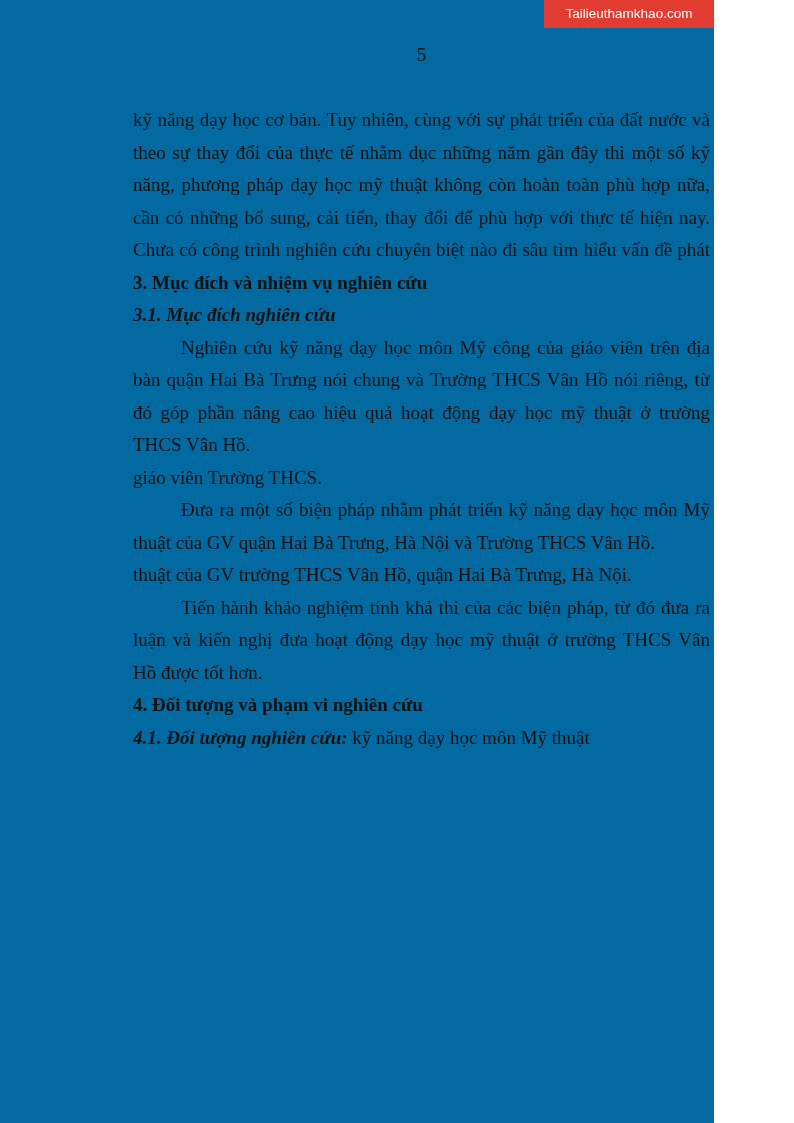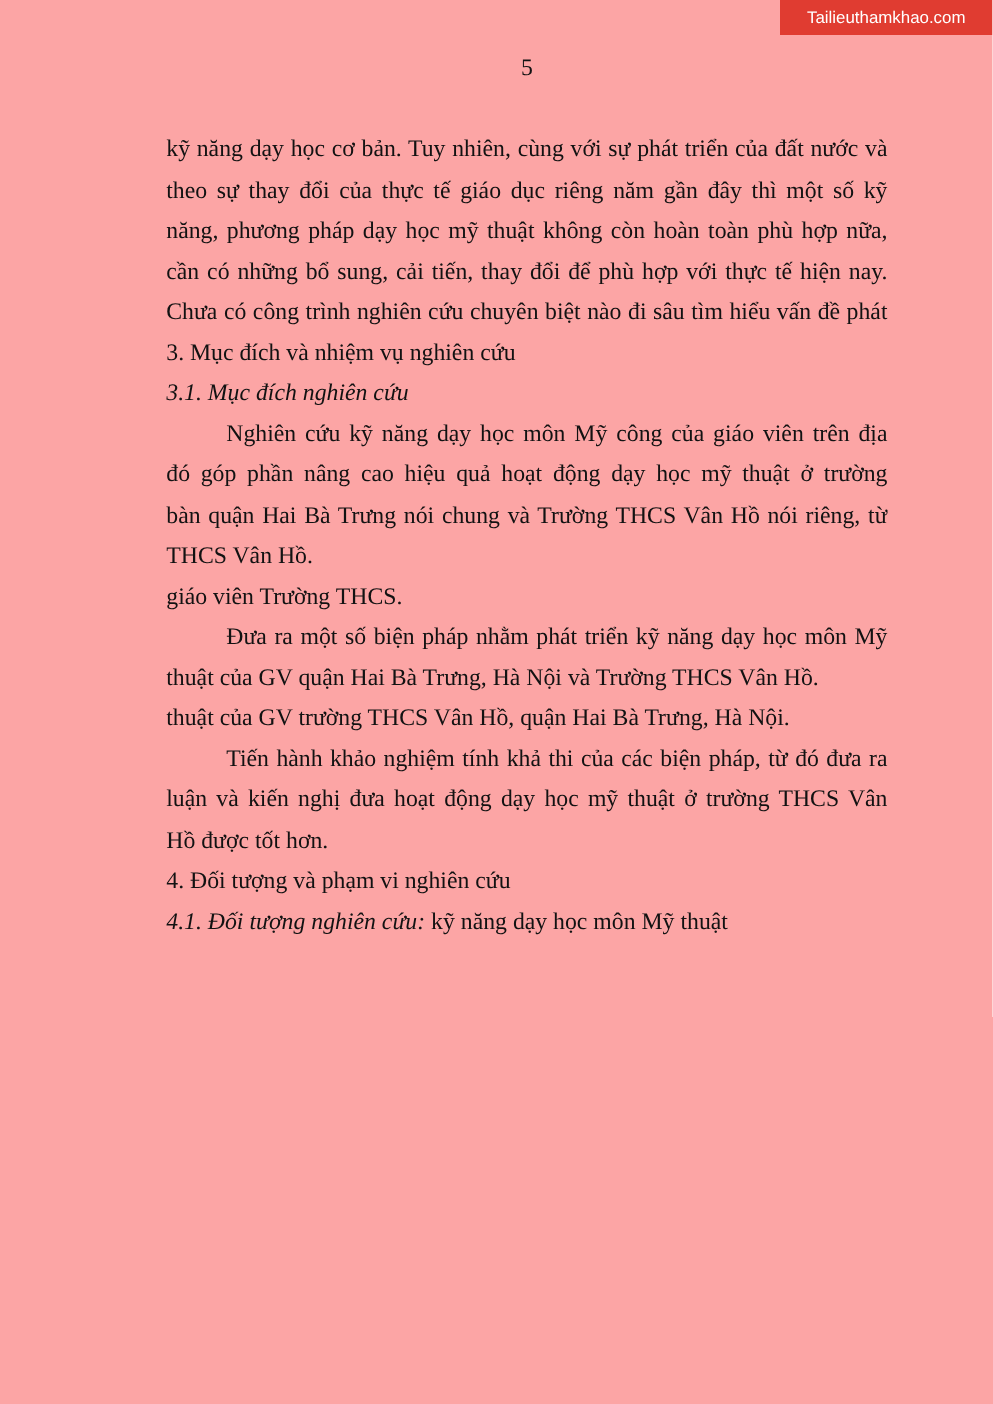--- a/index.html
+++ b/index.html
@@ -1,20 +1,20 @@
 <!DOCTYPE html>
 <html><head>
 <meta charset="utf-8">
 <style>
   html, body { margin: 0; padding: 0; background: #ffffff; }
   .page {
     position: relative;
-    width: 794px;
+    width: 714px;
     height: 1123px;
-    background: #fca5a5;
+    background: #0369a1;
     overflow: hidden;
     font-family: "Liberation Serif", "DejaVu Serif", serif;
     color: #121212;
   }
   .watermark {
     position: absolute;
     top: 0;
     right: 0;
     width: 170px;
     height: 28px;
@@ -41,46 +41,46 @@
     font-size: 19px;
   }
   .ln {
     height: 32.5px;
     line-height: 32.5px;
     overflow: hidden;
   }
   .j { text-align: justify; text-align-last: justify; }
   .l { text-align: left; }
   .ind { text-indent: 48px; }
-  .b { font-weight: normal; }
-  .bi { font-weight: normal; font-style: italic; }
+  .b { font-weight: bold; }
+  .bi { font-weight: bold; font-style: italic; }
 </style>
 </head>
 <body>
 
 <div class="page">
 
   <div class="watermark">Tailieuthamkhao.com</div>
 
   <div class="page-number">5</div>
 
   <div class="content">
 
     <div class="ln j">kỹ năng dạy học cơ bản. Tuy nhiên, cùng với sự phát triển của đất nước và</div>
-    <div class="ln j">theo sự thay đổi của thực tế giáo dục riêng năm gần đây thì một số kỹ</div>
+    <div class="ln j">theo sự thay đổi của thực tế nhằm dục những năm gần đây thì một số kỹ</div>
     <div class="ln j">năng, phương pháp dạy học mỹ thuật không còn hoàn toàn phù hợp nữa,</div>
     <div class="ln j">cần có những bổ sung, cải tiến, thay đổi để phù hợp với thực tế hiện nay.</div>
     <div class="ln j">Chưa có công trình nghiên cứu chuyên biệt nào đi sâu tìm hiểu vấn đề phát</div>
 
     <div class="ln l b">3. Mục đích và nhiệm vụ nghiên cứu</div>
     <div class="ln l bi">3.1. Mục đích nghiên cứu</div>
 
     <div class="ln j ind">Nghiên cứu kỹ năng dạy học môn Mỹ công của giáo viên trên địa</div>
+    <div class="ln j">bàn quận Hai Bà Trưng nói chung và Trường THCS Vân Hồ nói riêng, từ</div>
     <div class="ln j">đó góp phần nâng cao hiệu quả hoạt động dạy học mỹ thuật ở trường</div>
-    <div class="ln j">bàn quận Hai Bà Trưng nói chung và Trường THCS Vân Hồ nói riêng, từ</div>
     <div class="ln l">THCS Vân Hồ.</div>
 
 
     <div class="ln l">giáo viên Trường THCS.</div>
 
     <div class="ln j ind">Đưa ra một số biện pháp nhằm phát triển kỹ năng dạy học môn Mỹ</div>
 
     <div class="ln l">thuật của GV quận Hai Bà Trưng, Hà Nội và Trường THCS Vân Hồ.</div>
     <div class="ln l">thuật của GV trường THCS Vân Hồ, quận Hai Bà Trưng, Hà Nội.</div>
 

